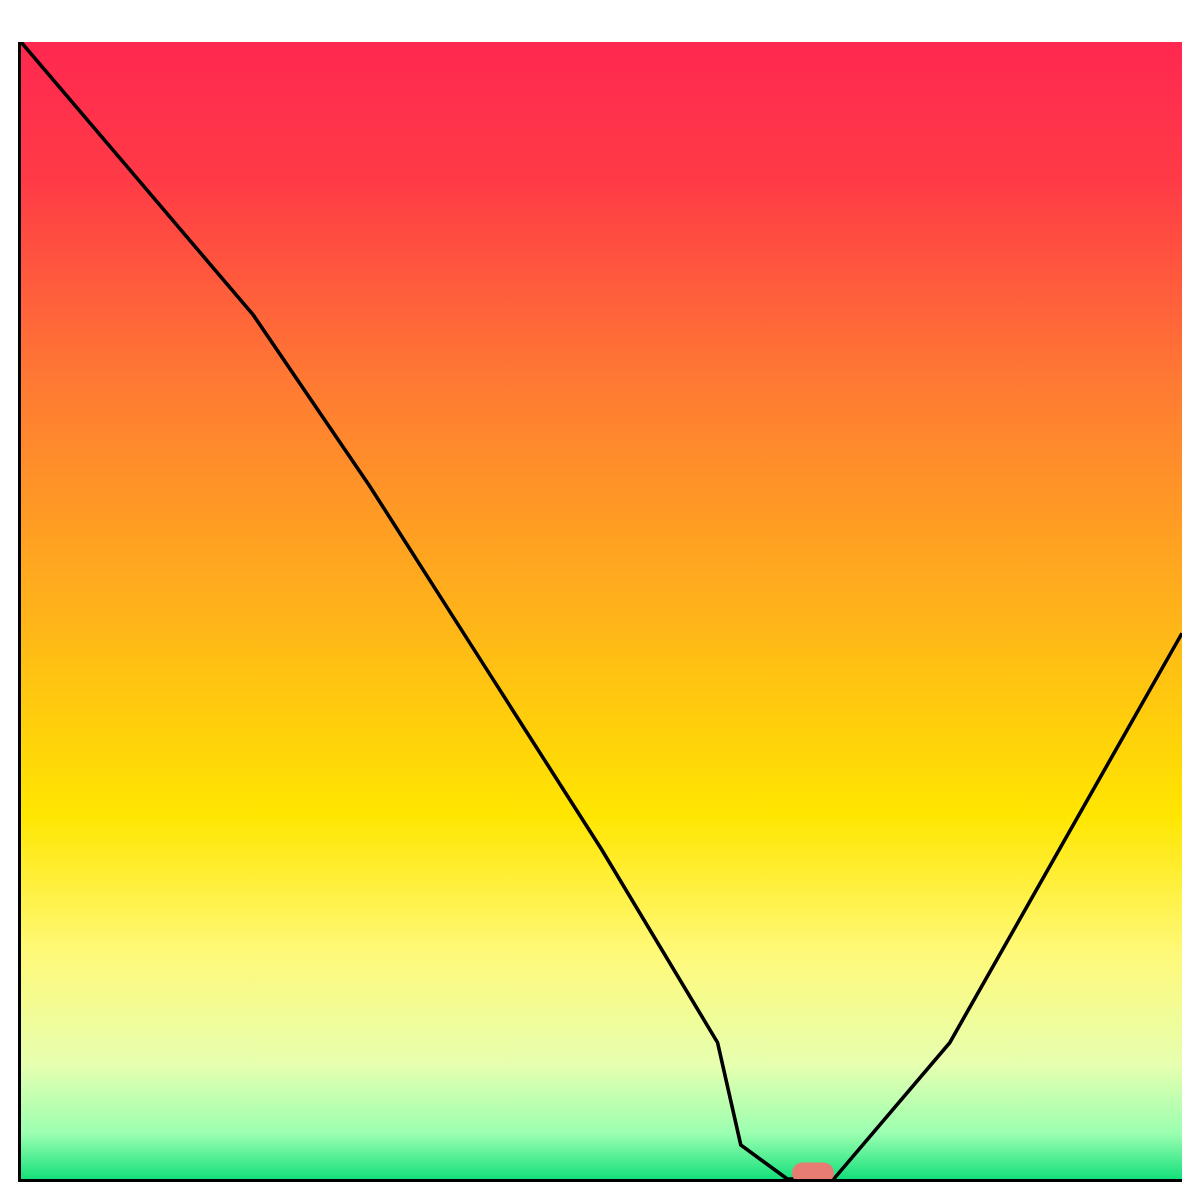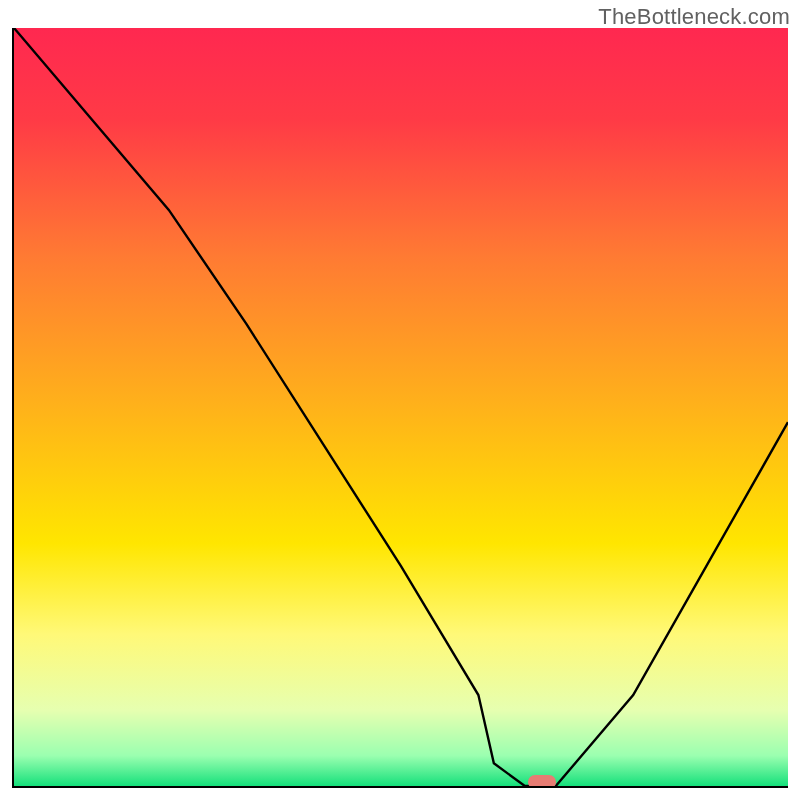--- a/index.html
+++ b/index.html
@@ -51,21 +51,20 @@
     background: #e77c73;
     border-radius: 7px;
     transform: translate(-50%, -50%);
   }
 </style>
 </head>
 <body>
 
 <div class="stage">
 
-  <div class="watermark">TheBottleneck.com</div>
 
   <div class="plot">
     <div class="gradient-fill" style="background: linear-gradient(rgb(255, 40, 80) 0%, rgb(255, 58, 70) 12%, rgb(255, 122, 51) 30%, rgb(255, 178, 26) 50%, rgb(255, 230, 0) 68%, rgb(255, 249, 120) 80%, rgb(230, 255, 176) 90%, rgb(155, 255, 176) 96%, rgb(21, 224, 123) 100%);"></div>
 
     <svg class="curve" viewBox="0 0 776 760" preserveAspectRatio="none">
       <path fill="none" stroke="#000" stroke-width="2.4" d="M0.0 0.0 L77.6 91.2 L155.2 182.4 L232.8 296.4 L310.4 418.0 L388.0 539.6 L465.6 668.8 L481.1 737.2 L512.2 760.0 L543.2 760.0 L620.8 668.8 L698.4 532.0 L776.0 395.2"></path>
     </svg>
 
     <div class="marker" style="left: 527.68px; top: 754px; background: rgb(231, 124, 115);"></div>
   </div>

